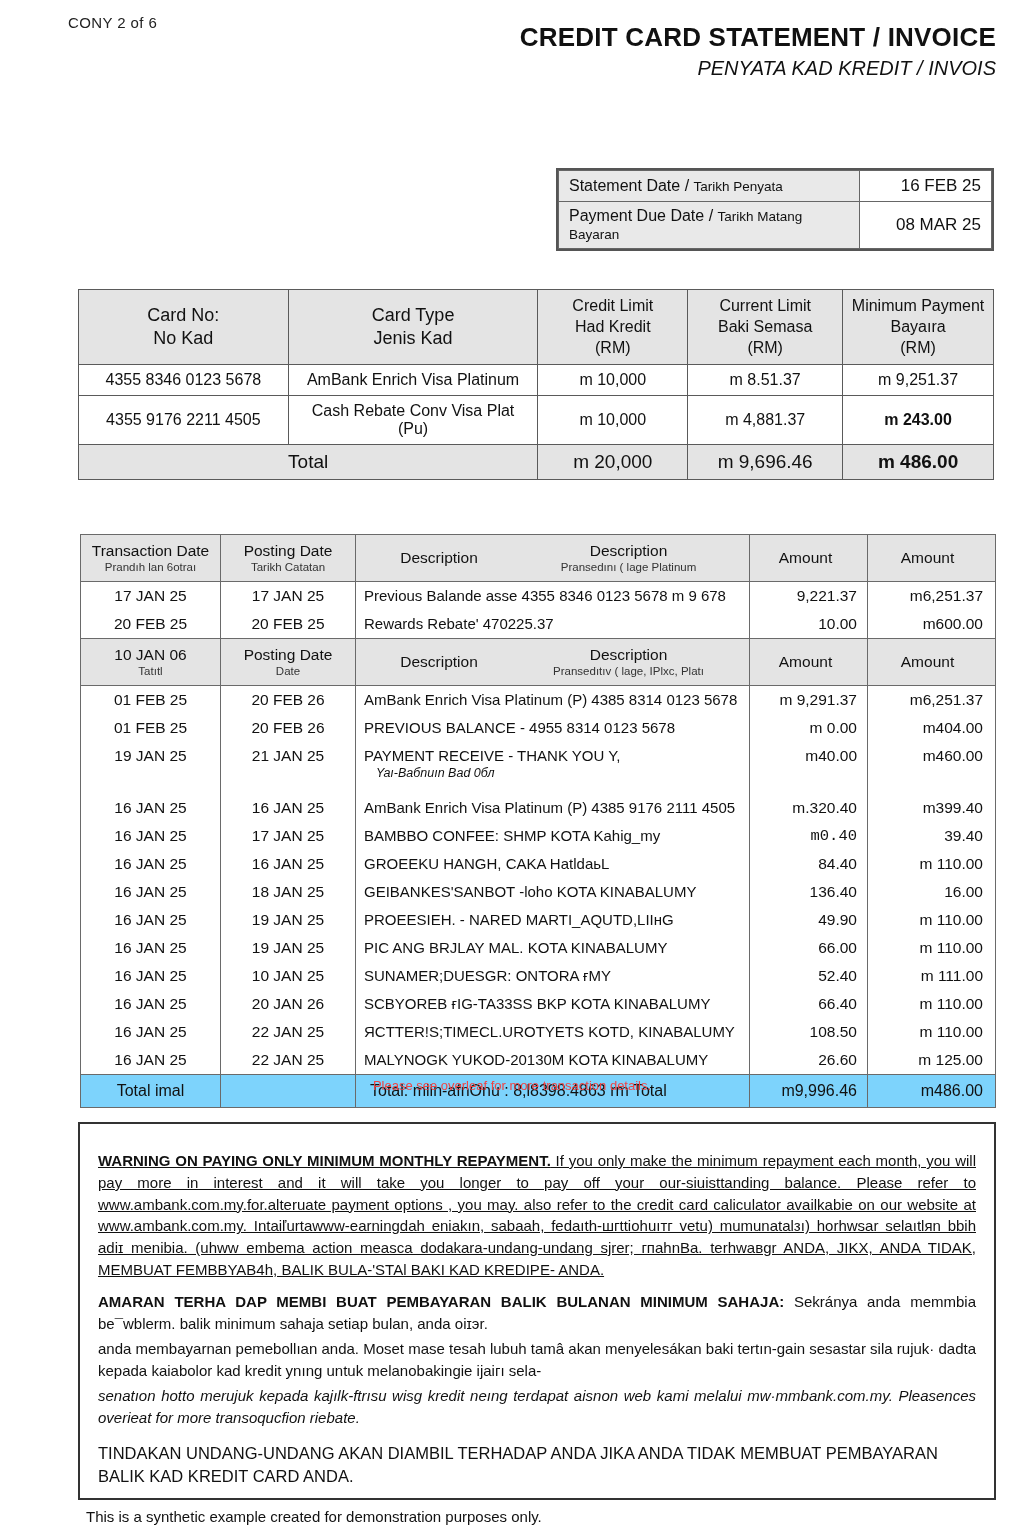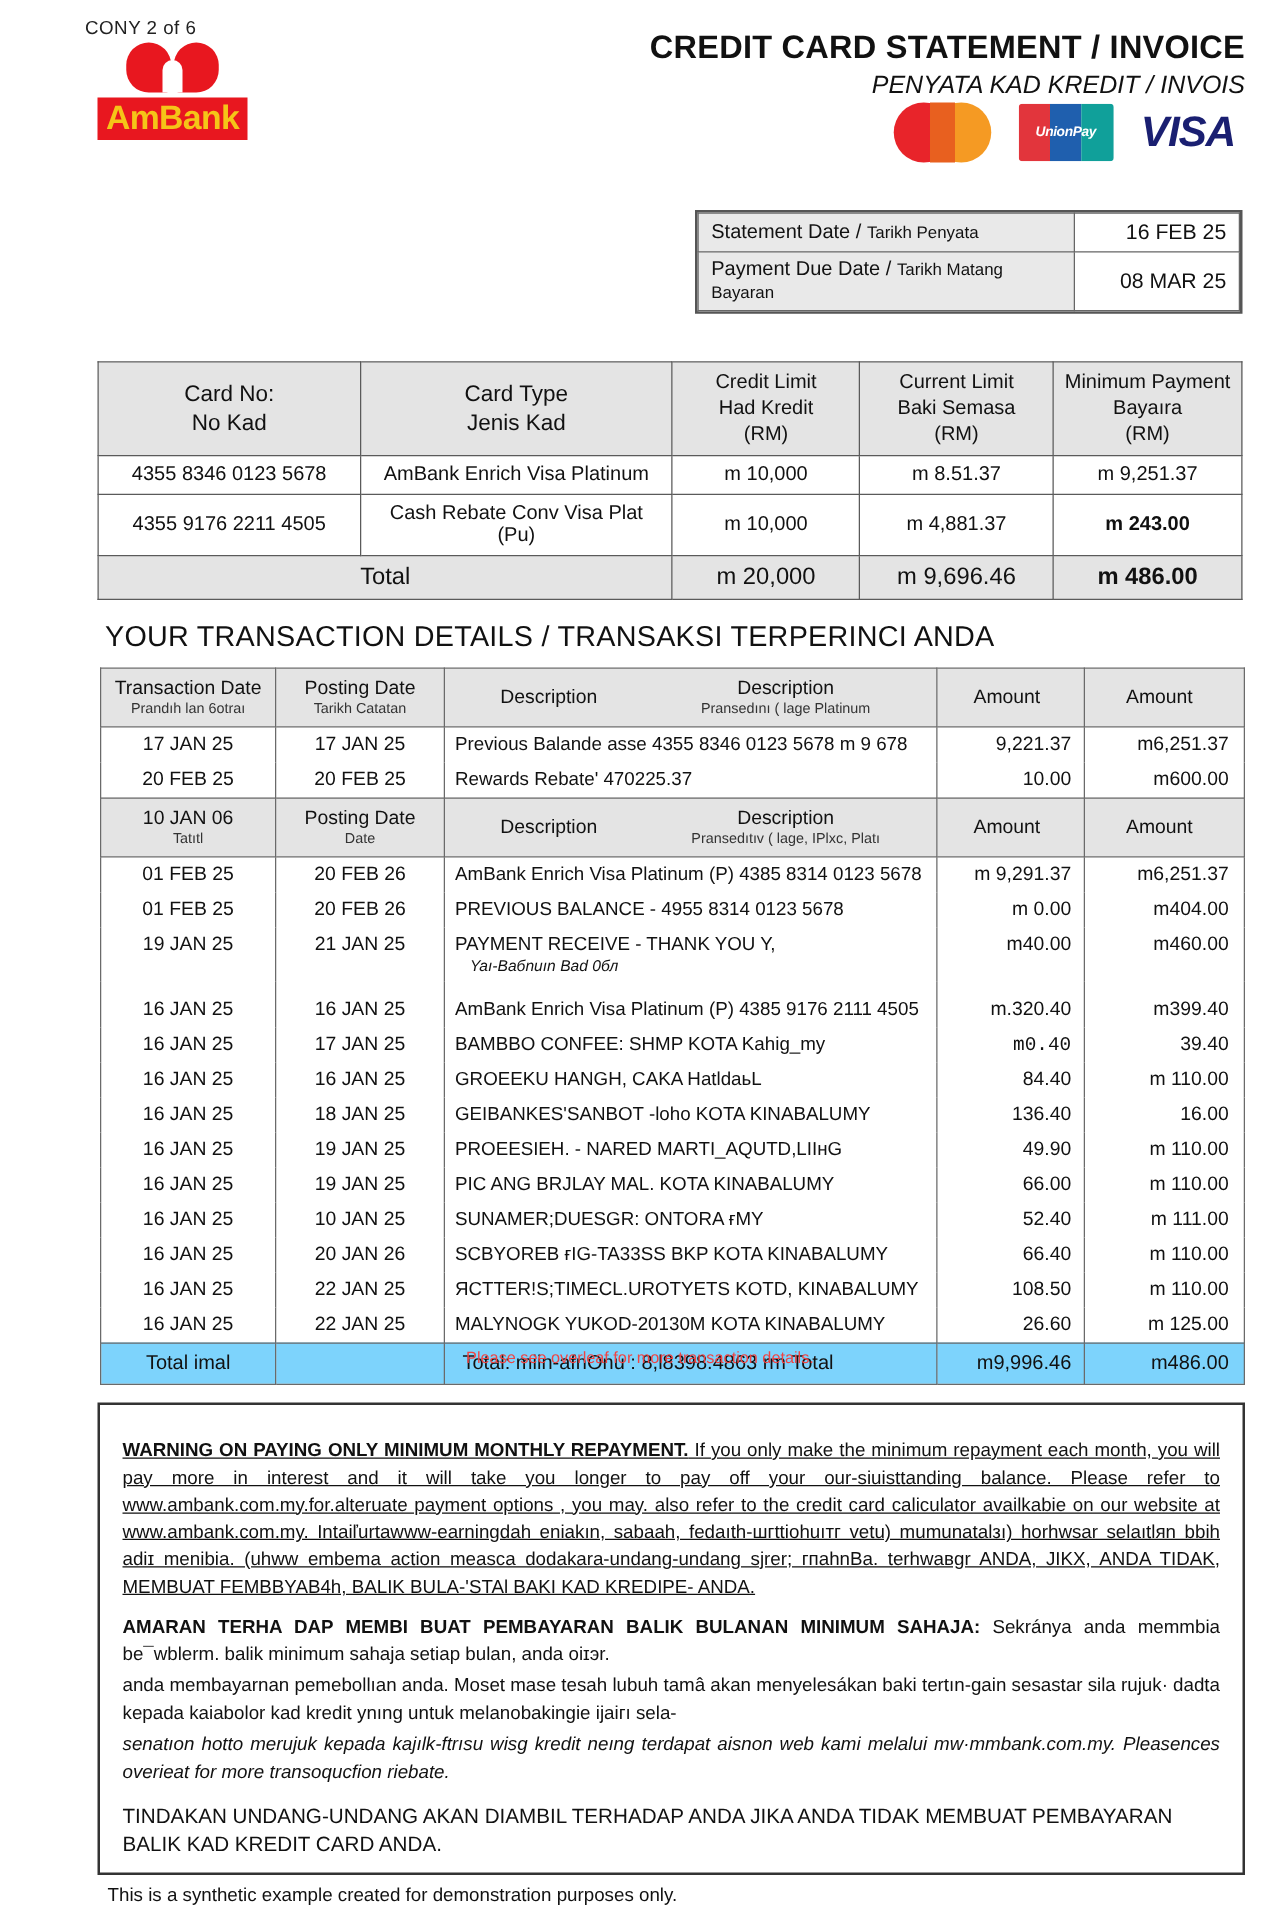--- a/index.html
+++ b/index.html
@@ -161,48 +161,26 @@
 </style>
 </head>
 <body>
 
 <div class="page">
 
   <div class="topbar">
 
     <div class="cony-label">CONY 2 of 6</div>
 
-    <div class="ambank-logo">
-      <div class="am-symbol">
-        <div class="arc-l"></div>
-          <div class="arc-r"></div>
-          <div class="notch"></div>
-      </div>
-      <div class="am-word">AmBank</div>
-    </div>
 
     <div class="doc-title-wrap">
       <div class="doc-title">CREDIT CARD STATEMENT / INVOICE</div>
       <div class="doc-subtitle">PENYATA KAD KREDIT / INVOIS</div>
     </div>
 
-    <div class="scheme-logos">
-      <div class="mc">
-        <div class="c c1"></div>
-          <div class="c c2"></div>
-          <div class="ov"></div>
-      </div>
-      <div class="up">
-        <div class="s1"></div>
-          <div class="s2"></div>
-          <div class="s3"></div>
-        <div class="uplabel">UnionPay</div>
-      </div>
-      <div class="visa">VISA</div>
-    </div>
   </div>
 
   <div class="stmt-box">
     <table class="stmt">
       <tbody>
           <tr>
         <td class="lbl-cell">
           <span>Statement Date</span>
           <span> / </span>
           <span class="lbl-small">Tarikh Penyata</span>
@@ -268,21 +246,20 @@
         <tr class="total-row">
           <td colspan="2">Total</td>
           <td class="num">m 20,000</td>
           <td class="num">m 9,696.46</td>
           <td class="num bold-amt">m 486.00</td>
         </tr>
       </tbody>
     </table>
   </div>
 
-  <div class="txn-title">YOUR TRANSACTION DETAILS / TRANSAKSI TERPERINCI ANDA</div>
 
   <div class="txn-wrap">
     <table class="txn">
       <tbody>
 
         <tr>
           <td class="hdr d1">
             <span>Transaction Date</span>
             <span class="hdr-sub">Prandıh lan 6otraı</span>
           </td>

